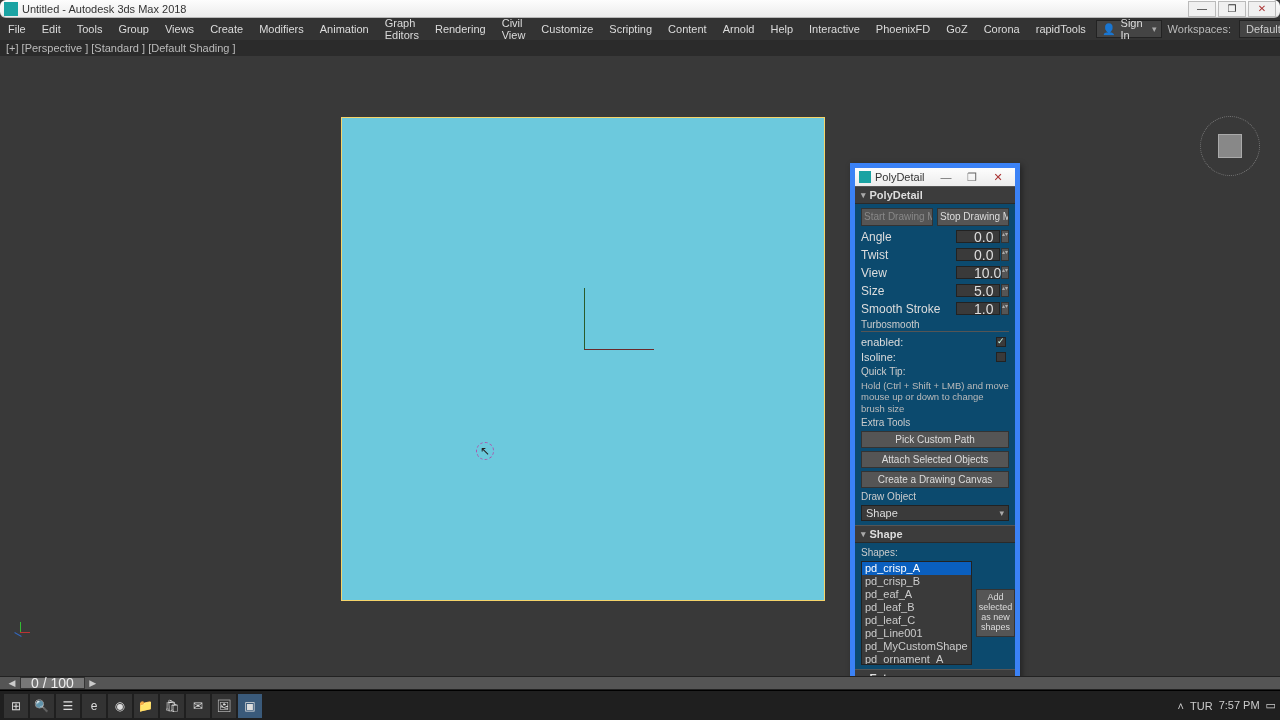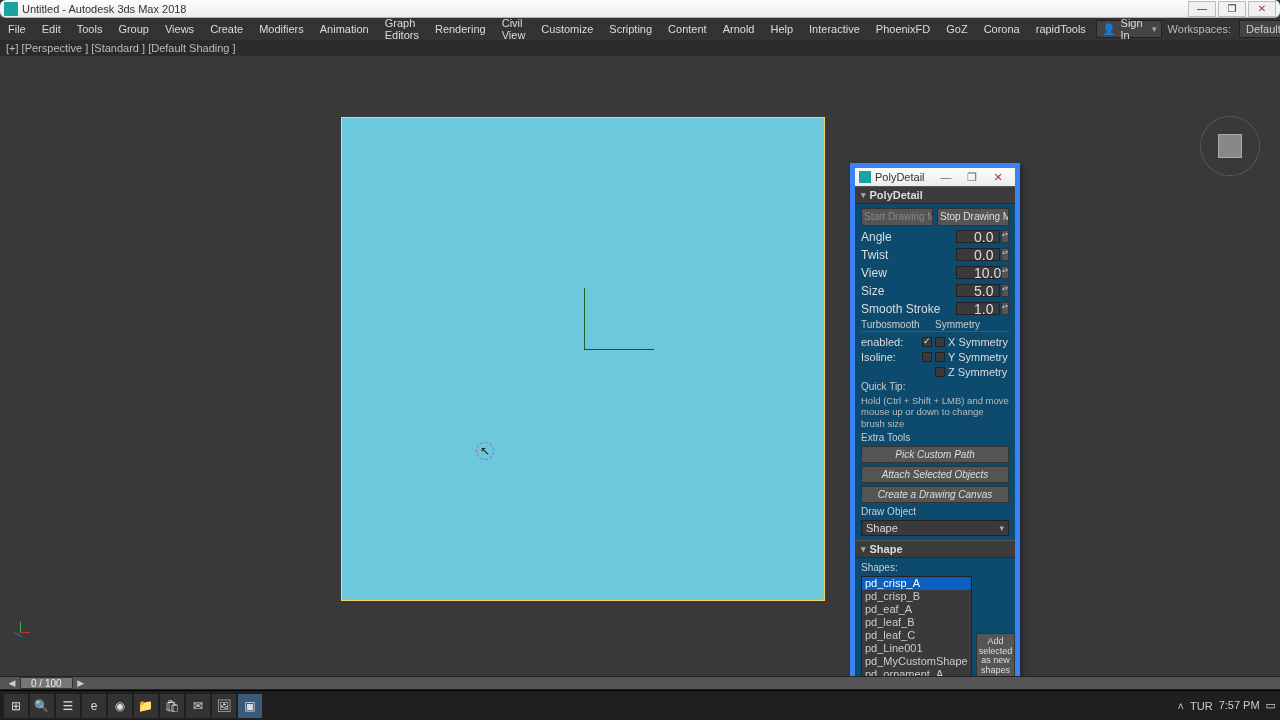--- a/index.html
+++ b/index.html
@@ -58,52 +58,52 @@
 .panel .pheader .pbtn { width: 26px; text-align: center; color: #666; font-size: 11px; }
 .panel .pheader .pbtn.close { color: #a33; }
 
 .rollhead { background: #3c3c3c; padding: 2px 6px; border-top: 1px solid #555; border-bottom: 1px solid #2a2a2a; font-weight: bold; font-size: 11px; display: flex; align-items: center; }
 .rollhead::before { content: "▾"; margin-right: 4px; font-size: 9px; color: #aaa; }
 .rollbody { padding: 4px 6px; display: flex; flex-direction: column; gap: 3px; }
 
 .btnrow { display: flex; gap: 4px; }
 .pbutton { flex: 1; background: #555; border: 1px solid #333; color: #ddd; font-size: 10px; padding: 2px 2px; text-align: center; height: 18px; overflow: hidden; white-space: nowrap; }
 .pbutton.disabled { color: #888; }
-.pbutton.full { width: 100%; font-style: italic; }
+.pbutton.full { width: 100%; }
 
 .paramrow { display: flex; align-items: center; height: 15px; }
 .paramrow .plabel { flex: 1; font-size: 12px; }
 .paramrow .pval { width: 44px; background: #3a3a3a; border: 1px solid #222; color: #ddd; font-size: 14px; padding: 0 17px; text-align: right; height: 13px; line-height: 12px; }
 .paramrow .spinbox { width: 8px; height: 13px; background: #555; border: 1px solid #333; margin-left: 1px; font-size: 6px; line-height: 6px; text-align: center; color: #aaa; }
 .chk { width: 10px; height: 10px; background: #3a3a3a; border: 1px solid #222; display: inline-block; margin-right: 3px; position: relative; }
 .chk.on::after { content: "✓"; position: absolute; left: 0; top: -2px; font-size: 9px; color: #cfe; }
 
-.twoCol { display: flex; }
+.twoCol { display: flex; gap: 6px; }
 .twoCol > div { flex: 1; display: flex; flex-direction: column; gap: 2px; }
 .grplabel { font-size: 10px; color: #ccc; border-bottom: 1px solid #555; margin-bottom: 1px; padding-bottom: 1px; }
 .symrow { display: flex; align-items: center; font-size: 10px; height: 13px; }
 
 .tiplabel { font-size: 10px; color: #ccc; }
 .tiptext { font-size: 9.5px; color: #bbb; line-height: 1.2; }
 
 .shapeselect { display: flex; align-items: center; background: #3a3a3a; border: 1px solid #222; height: 16px; padding: 0 4px; font-size: 10px; position: relative; }
 .shapeselect::after { content: "▾"; position: absolute; right: 4px; font-size: 9px; color: #aaa; }
 
 .listbox { background: #3a3a3a; border: 1px solid #222; height: 104px; overflow: hidden; font-size: 10px; }
 .listbox .li { padding: 0 3px; height: 13px; line-height: 13px; color: #ccc; }
 .listbox .li.sel { background: #0a5fbf; color: #fff; }
 
-.shaperow { display: flex; gap: 4px; align-items: flex-end; }
+.shaperow { display: flex; gap: 4px; align-items: center; }
 .shaperow .listwrap { flex: 1; }
 .shaperow .sidebtn { width: 58px; background: #555; border: 1px solid #333; font-size: 9px; text-align: center; padding: 3px 2px; color: #ddd; line-height: 1.1; }
 
 
 .timeslider { position: absolute; left: 0; right: 0; bottom: 30px; height: 14px; background: #555; border-top: 1px solid #222; border-bottom: 1px solid #222; display: flex; align-items: center; padding: 0 6px; }
 .timeslider .arrow { width: 12px; text-align: center; color: #ccc; font-size: 9px; }
-.timeslider .knob { background: #777; border: 1px solid #333; padding: 0 10px; font-size: 10px; color: #eee; margin: 0 2px; height: 12px; line-height: 11px; }
+.timeslider .knob { background: #777; border: 1px solid #333; padding: 0 10px; font-size: 14px; color: #eee; margin: 0 2px; height: 12px; line-height: 11px; }
 .timeslider .track { flex: 1; }
 
 .timeruler { position: absolute; left: 0; right: 0; bottom: 14px; height: 16px; background: #3a3a3a; display: flex; }
 .timeruler .barL { width: 40px; background: #444; border-right: 1px solid #222; }
 .timeruler .ticks { flex: 1; position: relative; background: #3e3e3e; }
 .tick { position: absolute; bottom: 0; width: 1px; height: 6px; background: #777; }
 .ticklabel { position: absolute; bottom: 4px; font-size: 9px; color: #bbb; transform: translateX(-50%); }
 
 
 .taskbar { position: absolute; left: 0; right: 0; bottom: 0; height: 30px; background: #1f1f1f; display: flex; align-items: center; padding: 0 4px; gap: 2px; border-top: 1px solid #000; }
@@ -234,35 +234,20 @@
       <div class="twoCol">
         <div>
           <div class="grplabel">Turbosmooth</div>
           <div class="symrow">
               <span style="flex:1">enabled:</span>
               <span class="chk on"></span>
             </div>
           <div class="symrow">
               <span style="flex:1">Isoline:</span>
               <span class="chk"></span>
-            </div>
-        </div>
-        <div>
-          <div class="grplabel">Symmetry</div>
-          <div class="symrow">
-              <span class="chk"></span>
-              <span>X Symmetry</span>
-            </div>
-          <div class="symrow">
-              <span class="chk"></span>
-              <span>Y Symmetry</span>
-            </div>
-          <div class="symrow">
-              <span class="chk"></span>
-              <span>Z Symmetry</span>
             </div>
         </div>
       </div>
 
       <div class="tiplabel">Quick Tip:</div>
       <div class="tiptext">Hold (Ctrl + Shift + LMB) and move mouse up or down to change brush size</div>
 
       <div class="tiplabel">Extra Tools</div>
       <div class="pbutton full">Pick Custom Path</div>
       <div class="pbutton full">Attach Selected Objects</div>

